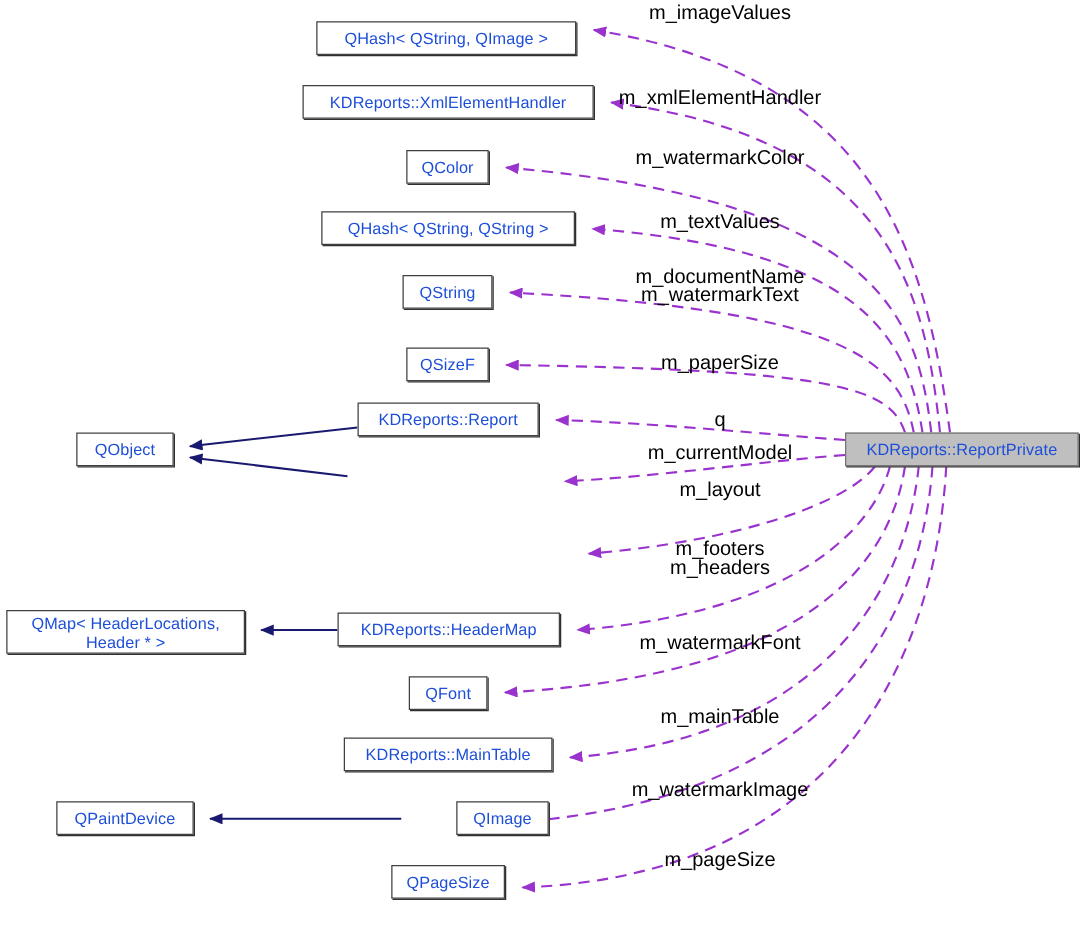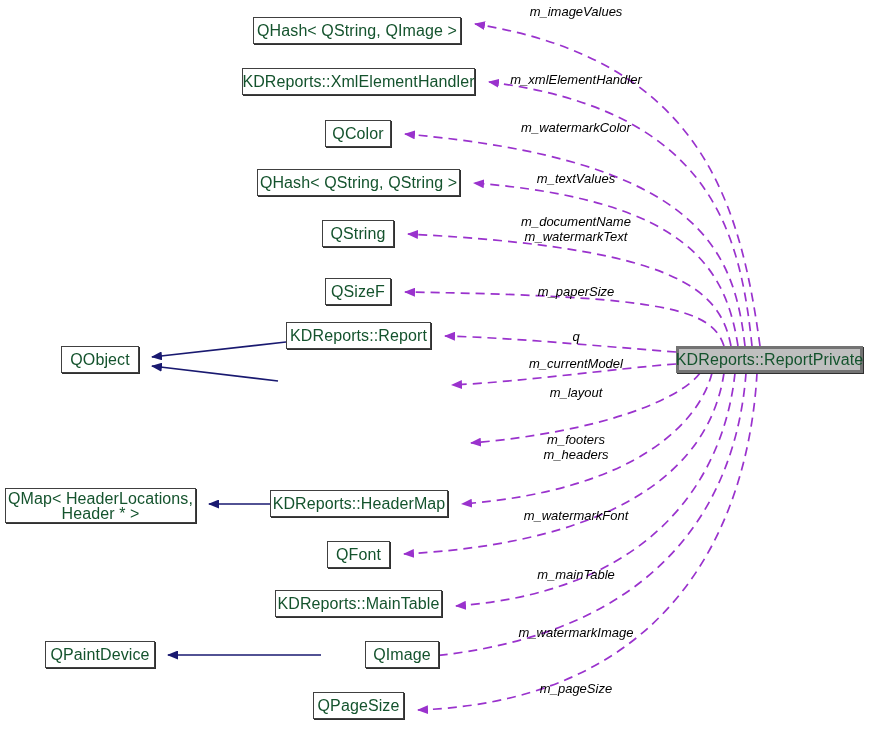--- a/index.html
+++ b/index.html
@@ -21,45 +21,44 @@
     top: 0;
     width: 869px;
     height: 740px;
     pointer-events: none;
   }
   .node {
     position: absolute;
     box-sizing: border-box;
     border: 1px solid #404040;
     background: #ffffff;
-    color: #14532d;
-    font-size: 16px;
+    color: #1d4ed8;
+    font-size: 13px;
     line-height: 15px;
     text-align: center;
     display: flex;
     align-items: center;
     justify-content: center;
     white-space: pre-line;
     letter-spacing: 0.1px;
     box-shadow: 1px 1px 0 0 #303030;
   }
   .node.center {
     background: #bfbfbf;
-    border: 3px solid #737373;
+    border: 1px solid #737373;
   }
   .edge-label {
     position: absolute;
-    font-size: 13px;
+    font-size: 16px;
     line-height: 15px;
     color: #000000;
     text-align: center;
     white-space: pre-line;
     transform: translate(-50%, -50%);
     background: transparent;
-    font-style: italic;
   }
 </style>
 </head>
 <body>
 
 <div id="diagram">
 
   <svg id="edge-layer" width="869" height="740" viewBox="0 0 869 740" xmlns="http://www.w3.org/2000/svg">
 
     <defs>

